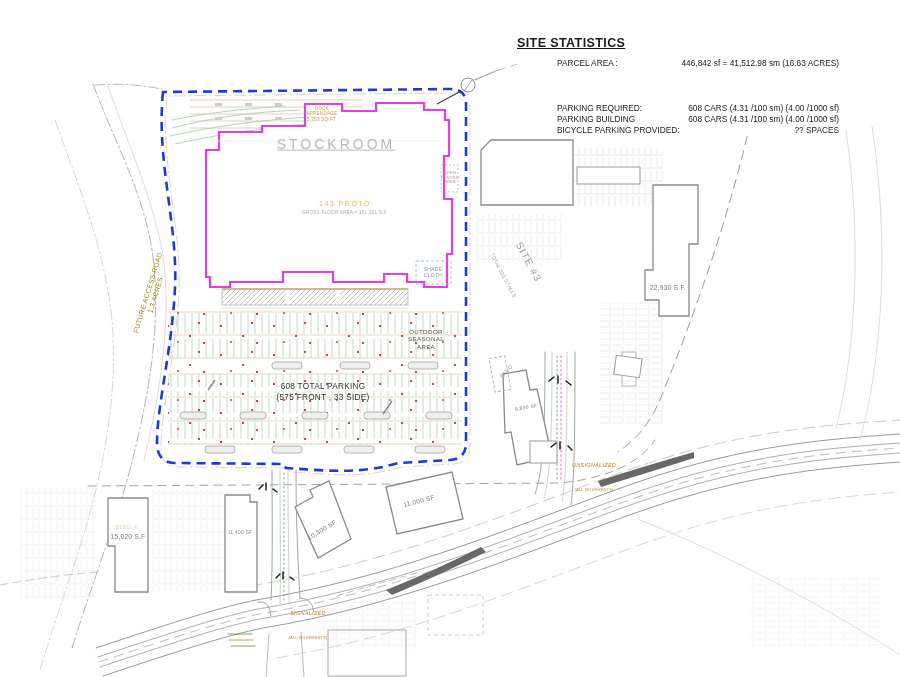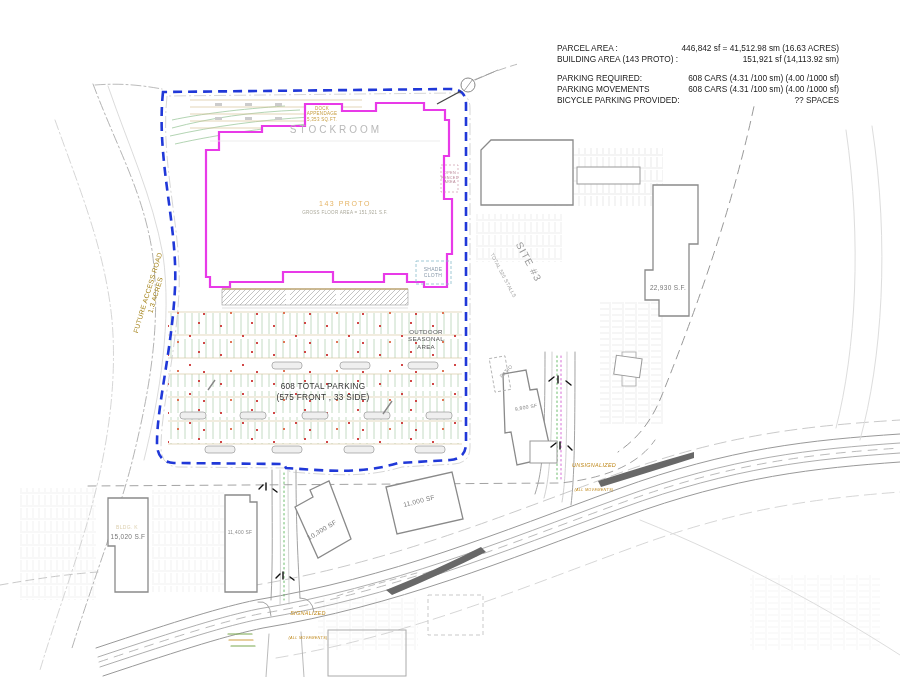--- a/index.html
+++ b/index.html
@@ -6,21 +6,21 @@
   body{font-family:"Liberation Sans", sans-serif;}
   .canvas{position:relative;width:900px;height:677px;background:#fff;overflow:hidden;}
   .canvas svg{position:absolute;left:0;top:0;}
 
   
   .stats{position:absolute;left:517px;top:36px;width:322px;background:#fff;color:#1a1a1a;}
   .stats-h{font-size:12.5px;font-weight:700;letter-spacing:.4px;text-decoration:underline;line-height:15px;white-space:nowrap;}
   .stats-rows{margin-top:7px;}
   .srow{display:flex;justify-content:space-between;font-size:8.3px;line-height:11px;white-space:nowrap;padding-left:40px;}
   .srow .sval{flex:1;text-align:right;}
-  .srow.gap{margin-top:8px;}
+  .srow.gap{margin-top:34px;}
 
   
   .lbl{position:absolute;transform:translate(-50%,-50%);white-space:pre-line;text-align:center;
        line-height:1.2;letter-spacing:.3px;color:#888;pointer-events:none;}
   .orange{color:#c08a1e;font-style:italic;}
 </style>
 </head>
 <body>
 
 <div class="canvas">
@@ -198,45 +198,42 @@
 
   <g fill="none">
     <path d="M437,104 L461,91" stroke="#444444" stroke-width="1.3"></path>
     <circle cx="468" cy="85" r="7" stroke="#888888" stroke-width="1"></circle>
     <path d="M464,91 L473,79" stroke="#888888" stroke-width="0.8"></path>
     <path d="M475,80 L498,70" stroke="#999999" stroke-width="0.9"></path>
   </g>
 </svg>
 
   <div class="stats">
+    <div class="stats-h">SITE STATISTICS</div>
     <div class="stats-rows">
       <div class="srow">
           <span class="slabel">PARCEL AREA :</span>
           <span class="sval">446,842 sf = 41,512.98 sm  (16.63 ACRES)</span>
         </div>
-      <div class="srow">
-          <span class="slabel">BUILDING AREA  (143  PROTO) :</span>
-          <span class="sval">151,921 sf (14,113.92 sm)</span>
-        </div>
       <div class="srow gap">
           <span class="slabel">PARKING REQUIRED:</span>
           <span class="sval">608 CARS (4.31 /100 sm) (4.00 /1000 sf)</span>
         </div>
       <div class="srow">
-          <span class="slabel">PARKING MOVEMENTS</span>
+          <span class="slabel">PARKING BUILDING</span>
           <span class="sval">608 CARS (4.31 /100 sm) (4.00 /1000 sf)</span>
         </div>
       <div class="srow">
           <span class="slabel">BICYCLE PARKING PROVIDED:</span>
           <span class="sval">?? SPACES</span>
         </div>
     </div>
   </div>
 
-  <div class="lbl" style="left:336px;top:130px;font-size:10px;color:#b9b9b9;letter-spacing:3px;">STOCKROOM</div>
+  <div class="lbl" style="left:336px;top:144px;font-size:14px;color:#b9b9b9;letter-spacing:3px;text-decoration:underline;">STOCKROOM</div>
   <div class="lbl orange" style="left:322px;top:114px;font-size:4.5px;color:#c59b3c;font-style:normal;">DOCK
 APPENDAGE
 5,353 SQ.FT.</div>
   <div class="lbl" style="left:345px;top:204px;font-size:7px;color:#e5b465;letter-spacing:1.5px;">143 PROTO</div>
   <div class="lbl" style="left:345px;top:213px;font-size:4.5px;color:#aaa89a;">GROSS FLOOR AREA  =  151,921 S.F.</div>
   <div class="lbl" style="left:450px;top:178px;font-size:3.8px;color:#bb8899;">OPEN
 FENCED
 AREA</div>
   <div class="lbl" style="left:433px;top:272px;font-size:5px;color:#8899aa;">SHADE
 CLOTH</div>

